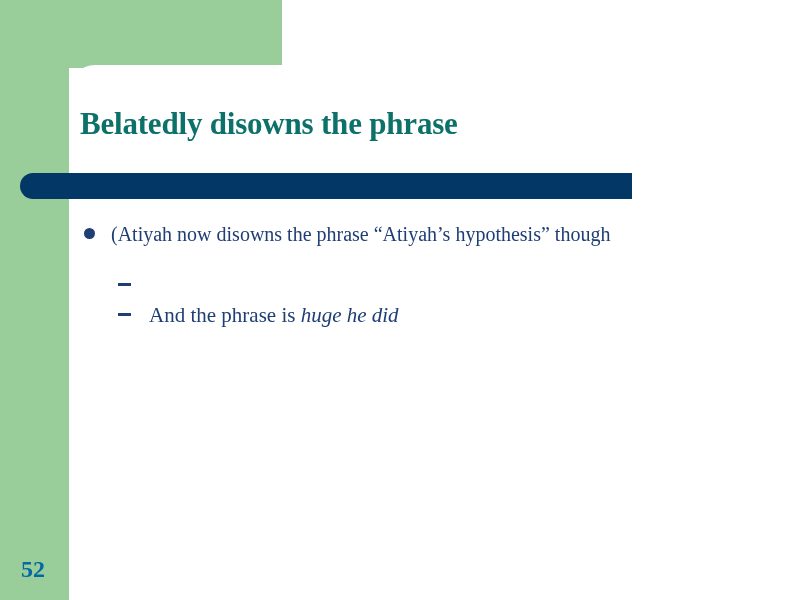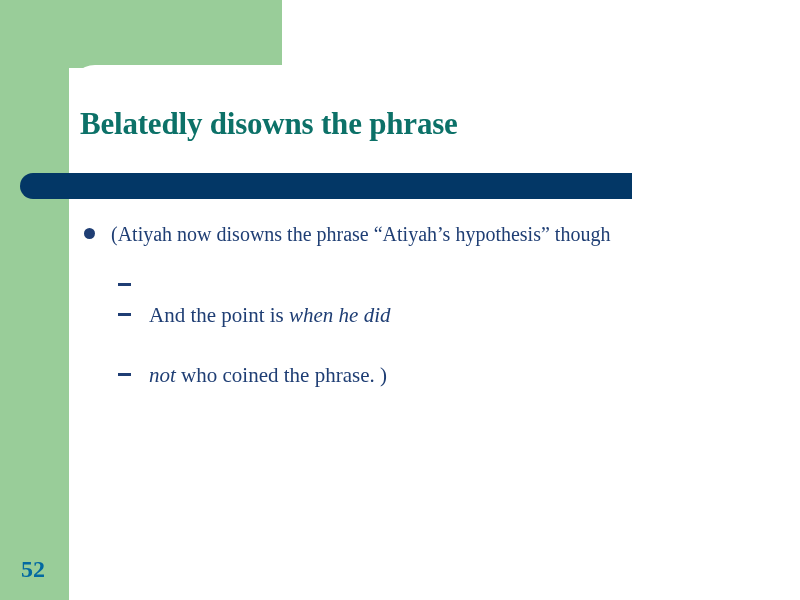--- a/index.html
+++ b/index.html
@@ -156,28 +156,24 @@
     <div class="sublist">
 
       <div class="bullet-l2">
         <span class="marker"></span>
       </div>
 
       <div class="spacer-line"></div>
 
       <div class="bullet-l2">
         <span class="marker"></span>
-        <span>And the point is </span><span class="em">when he did</span><span></span>
+        <span>And the phrase is </span><span class="em">huge he did</span><span></span>
       </div>
 
       <div class="spacer-line-sm"></div>
 
-      <div class="bullet-l2">
-        <span class="marker"></span>
-        <span></span><span class="em">not</span><span> who coined the phrase. )</span>
-      </div>
 
     </div>
   </div>
 
   <div class="page-number">52</div>
 
 </div>
 
 </body></html>

